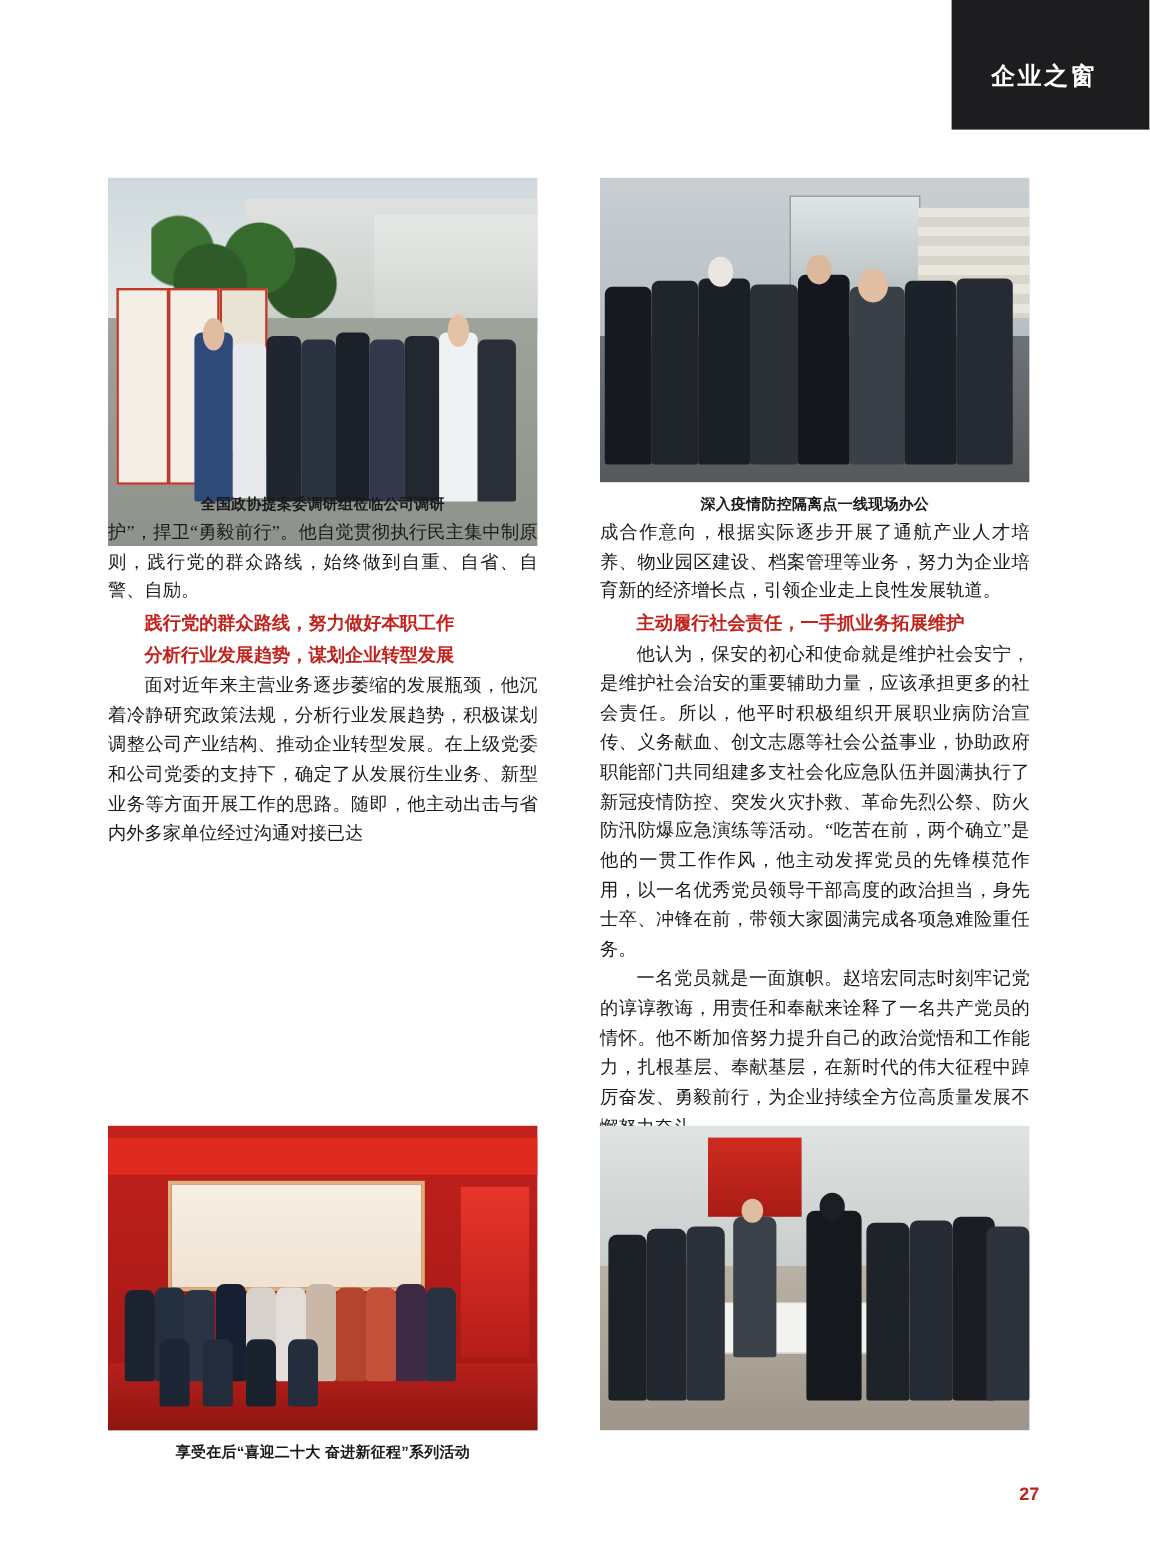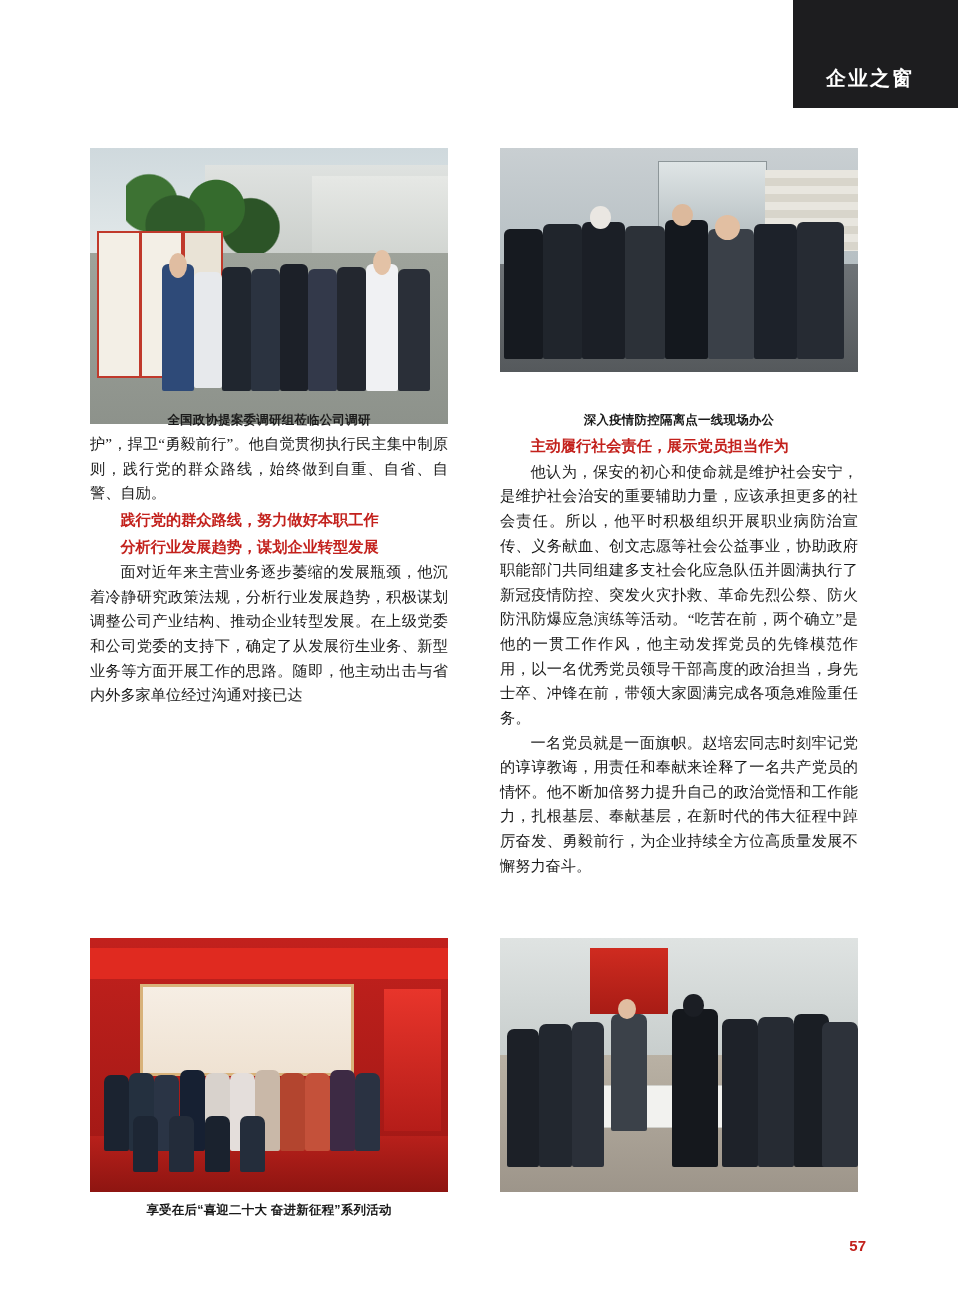--- a/index.html
+++ b/index.html
@@ -37,21 +37,20 @@
     position: absolute;
     top: 50px;
     left: 795px;
     width: 150px;
     text-align: center;
     color: #ffffff;
     font-family: "Liberation Sans", sans-serif;
     font-weight: bold;
     font-size: 20px;
     letter-spacing: 2px;
-    margin-top: 15px;
   }
 
   
   .col {
     position: absolute;
     width: 358px;
     font-size: 15.2px;
     line-height: 1.62;
     text-align: justify;
     text-justify: inter-ideograph;
@@ -94,22 +93,22 @@
     width: calc(100% + 80px);
     text-align: center;
     font-size: 12.5px;
     font-family: "Liberation Sans", sans-serif;
     color: #1a1a1a;
     font-weight: bold;
     letter-spacing: .2px;
   }
 
   
-  #fig-tl { left: 90px;  top: 148px; width: 358px; height: 276px; }
-  #fig-tr { left: 500px; top: 148px; width: 358px; height: 224px; }
+  #fig-tl { left: 90px;  top: 148px; width: 358px; height: 307px; }
+  #fig-tr { left: 500px; top: 148px; width: 358px; height: 254px; }
   #fig-bl { left: 90px;  top: 938px; width: 358px; height: 254px; }
   #fig-br { left: 500px; top: 938px; width: 358px; height: 254px; }
   #fig-tl .cap, #fig-tr .cap, #fig-bl .cap, #fig-br .cap { top: 264px; }
 
   
   .photo { position: absolute; inset: 0; }
 
   
   .p1-sky   { position:absolute; left:0; top:0; width:100%; height:38%;
               background: linear-gradient(#cfd9dd, #e3e9ea); }
@@ -229,21 +228,22 @@
 </div>
 
 <div class="col col-left body-top">
   <p class="noindent">护”，捍卫“勇毅前行”。他自觉贯彻执行民主集中制原则，践行党的群众路线，始终做到自重、自省、自警、自励。</p>
   <h3 class="sub">践行党的群众路线，努力做好本职工作</h3>
   <h3 class="sub">分析行业发展趋势，谋划企业转型发展</h3>
   <p>面对近年来主营业务逐步萎缩的发展瓶颈，他沉着冷静研究政策法规，分析行业发展趋势，积极谋划调整公司产业结构、推动企业转型发展。在上级党委和公司党委的支持下，确定了从发展衍生业务、新型业务等方面开展工作的思路。随即，他主动出击与省内外多家单位经过沟通对接已达</p>
 </div>
 
 <div class="col col-right body-top-r">
-  <h3 class="sub">主动履行社会责任，展示党员担当作为</h3>
+  <p class="noindent">成合作意向，根据实际逐步开展了通航产业人才培养、物业园区建设、档案管理等业务，努力为企业培育新的经济增长点，引领企业走上良性发展轨道。</p>
+  <h3 class="sub">主动履行社会责任，一手抓业务拓展维护</h3>
   <p>他认为，保安的初心和使命就是维护社会安宁，是维护社会治安的重要辅助力量，应该承担更多的社会责任。所以，他平时积极组织开展职业病防治宣传、义务献血、创文志愿等社会公益事业，协助政府职能部门共同组建多支社会化应急队伍并圆满执行了新冠疫情防控、突发火灾扑救、革命先烈公祭、防火防汛防爆应急演练等活动。“吃苦在前，两个确立”是他的一贯工作作风，他主动发挥党员的先锋模范作用，以一名优秀党员领导干部高度的政治担当，身先士卒、冲锋在前，带领大家圆满完成各项急难险重任务。</p>
   <p>一名党员就是一面旗帜。赵培宏同志时刻牢记党的谆谆教诲，用责任和奉献来诠释了一名共产党员的情怀。他不断加倍努力提升自己的政治觉悟和工作能力，扎根基层、奉献基层，在新时代的伟大征程中踔厉奋发、勇毅前行，为企业持续全方位高质量发展不懈努力奋斗。</p>
 </div>
 
 <div class="figure" id="fig-bl">
   <div class="frame">
     <div class="photo">
       <div class="p3-bg"></div>
       <div class="p3-banner"></div>
       <div class="p3-screen"></div>
@@ -284,13 +284,13 @@
       <div class="p4-people" style="left:62%; top:32%; width:10%; height:58%; background:#1e2229;"></div>
       <div class="p4-people" style="left:72%; top:31%; width:10%; height:59%; background:#262b33;"></div>
       <div class="p4-people" style="left:82%; top:30%; width:10%; height:60%; background:#1a1e24;"></div>
       <div class="p4-people" style="left:90%; top:33%; width:10%; height:57%; background:#2d323a;"></div>
       <div class="p4-people" style="left:33%; top:24%; width:5%;  height:8%;  background:#e0bda1; border-radius:50%;"></div>
       <div class="p4-people" style="left:51%; top:22%; width:6%;  height:9%;  background:#1b1e24; border-radius:50%;"></div>
     </div>
   </div>
 </div>
 
-<div class="page-no">57</div>
+<div class="page-no">27</div>
 
 </body></html>

